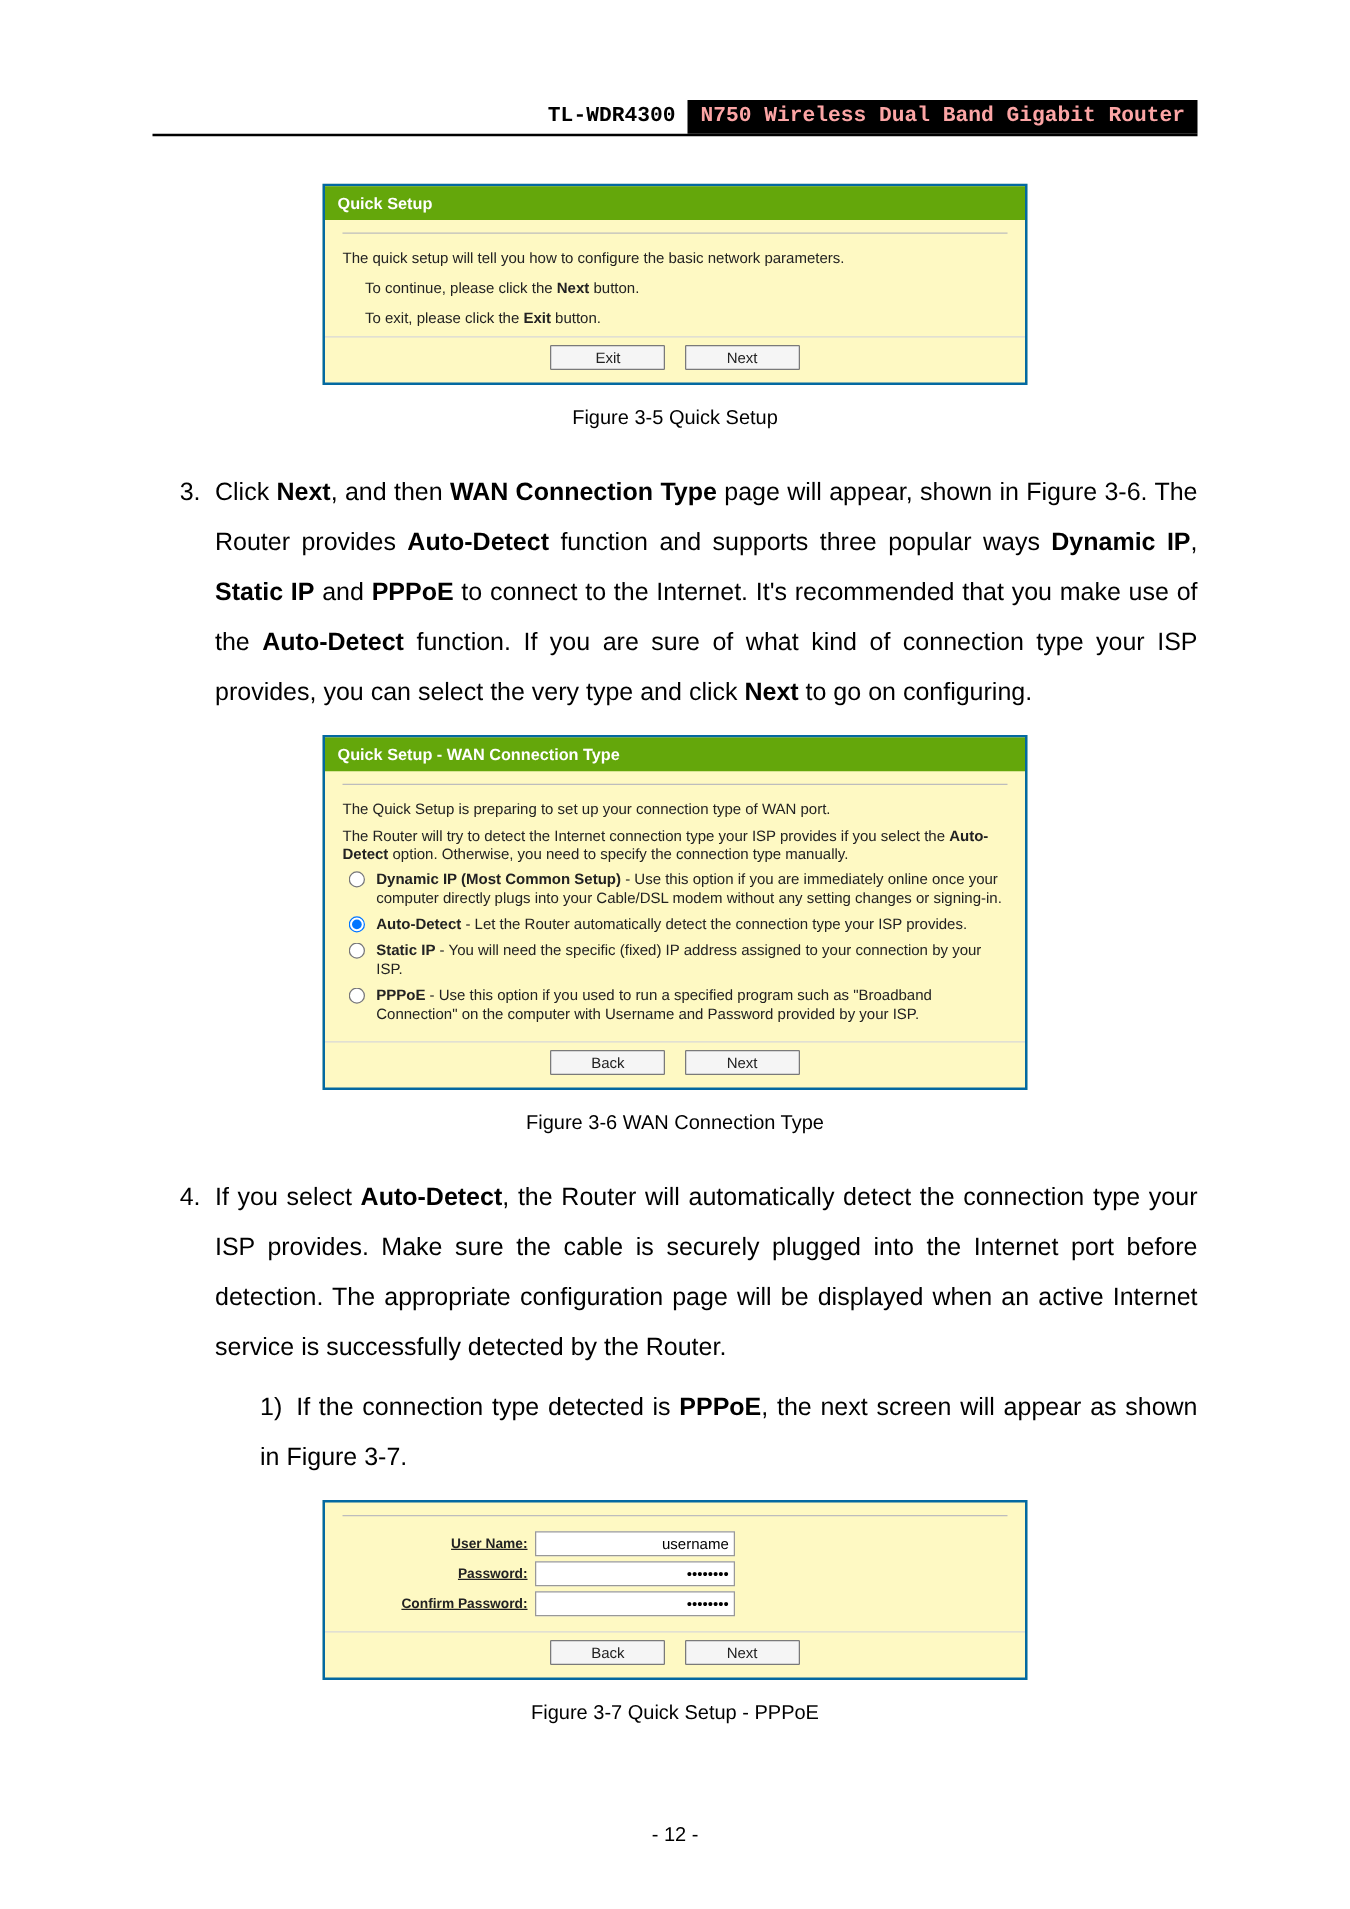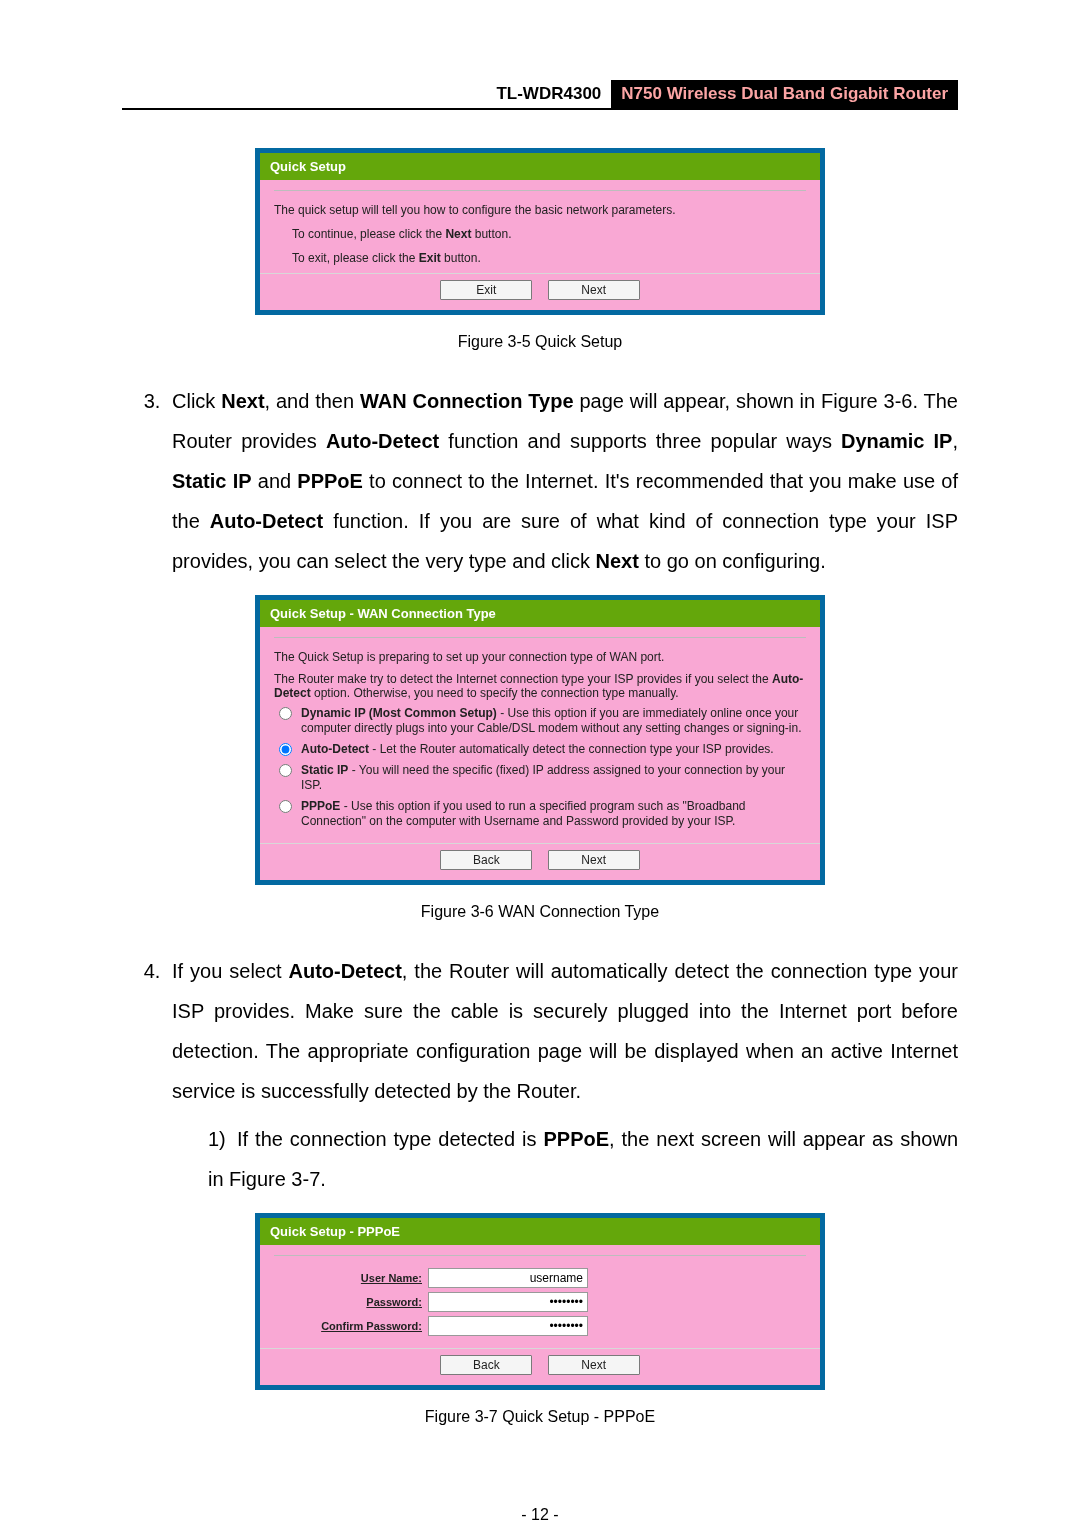--- a/index.html
+++ b/index.html
@@ -14,39 +14,40 @@
     box-sizing: border-box;
   }
   .top-bar {
     border-top: 2px solid #000;
     margin-bottom: 38px;
   }
   .header-row {
     display: flex;
     justify-content: flex-end;
     align-items: flex-start;
+    font-family: Liberation Mono, monospace;
   }
   .hdr-model {
     font-weight: bold;
     font-size: 17px;
     padding: 4px 8px 4px 4px;
     margin-right: 2px;
   }
   .hdr-product {
     background: #000;
     color: #fca5a5;
     font-weight: bold;
     font-size: 17px;
     padding: 4px 10px;
   }
   .panel {
     width: 560px;
     margin: 0 auto 12px auto;
-    border: 5px solid #0369a1;
-    background: #f9a8d4;
+    border: 2px solid #0369a1;
+    background: #fef9c3;
     font-size: 12px;
     color: #222;
     font-family: Arial, sans-serif;
   }
   .panel-hdr {
     background: #64a70b;
     color: #fff;
     font-weight: bold;
     padding: 6px 10px;
     font-size: 13px;
@@ -181,21 +182,21 @@
       <span>Click </span><span class="b">Next</span><span>, and then </span><span class="b">WAN Connection Type</span><span> page will appear, shown in Figure 3-6. The Router provides </span><span class="b">Auto-Detect</span><span> function and supports three popular ways </span><span class="b">Dynamic IP</span><span>, </span><span class="b">Static IP</span><span> and </span><span class="b">PPPoE</span><span> to connect to the Internet. It's recommended that you make use of the </span><span class="b">Auto-Detect</span><span> function. If you are sure of what kind of connection type your ISP provides, you can select the very type and click </span><span class="b">Next</span><span> to go on configuring.</span>
     </li>
   </ol>
 
   <div class="panel">
     <div class="panel-hdr">Quick Setup - WAN Connection Type</div>
     <div class="panel-body">
       <div class="panel-sep"></div>
       <div>The Quick Setup is preparing to set up your connection type of WAN port.</div>
       <div style="margin-top:8px">
-        <span>The Router make try to detect the Internet connection type your ISP provides if you select the </span><span class="b">Auto-Detect</span><span> option. Otherwise, you need to specify the connection type manually.</span>
+        <span>The Router will try to detect the Internet connection type your ISP provides if you select the </span><span class="b">Auto-Detect</span><span> option. Otherwise, you need to specify the connection type manually.</span>
       </div>
 
       <div class="opt-row">
         <input type="radio" style="">
         <div class="opt-text"><span class="b">Dynamic IP (Most Common Setup)</span><span> - Use this option if you are immediately online once your computer directly plugs into your Cable/DSL modem without any setting changes or signing-in.</span></div>
       </div>
       <div class="opt-row">
         <input type="radio" checked="" style="">
         <div class="opt-text"><span class="b">Auto-Detect</span><span> - Let the Router automatically detect the connection type your ISP provides.</span></div>
       </div>
@@ -221,21 +222,20 @@
       <ol class="sub-list">
         <li class="body-text">
           <span class="sub-marker">1)</span>
           <span>If the connection type detected is </span><span class="b">PPPoE</span><span>, the next screen will appear as shown in Figure 3-7.</span>
         </li>
       </ol>
     </li>
   </ol>
 
   <div class="panel">
-    <div class="panel-hdr">Quick Setup - PPPoE</div>
     <div class="panel-body">
       <div class="panel-sep"></div>
       <div class="form-row">
         <div class="form-label">User Name:</div>
         <input class="form-input" value="username" style="">
       </div>
       <div class="form-row">
         <div class="form-label">Password:</div>
         <input class="form-input" value="••••••••" style="">
       </div>

